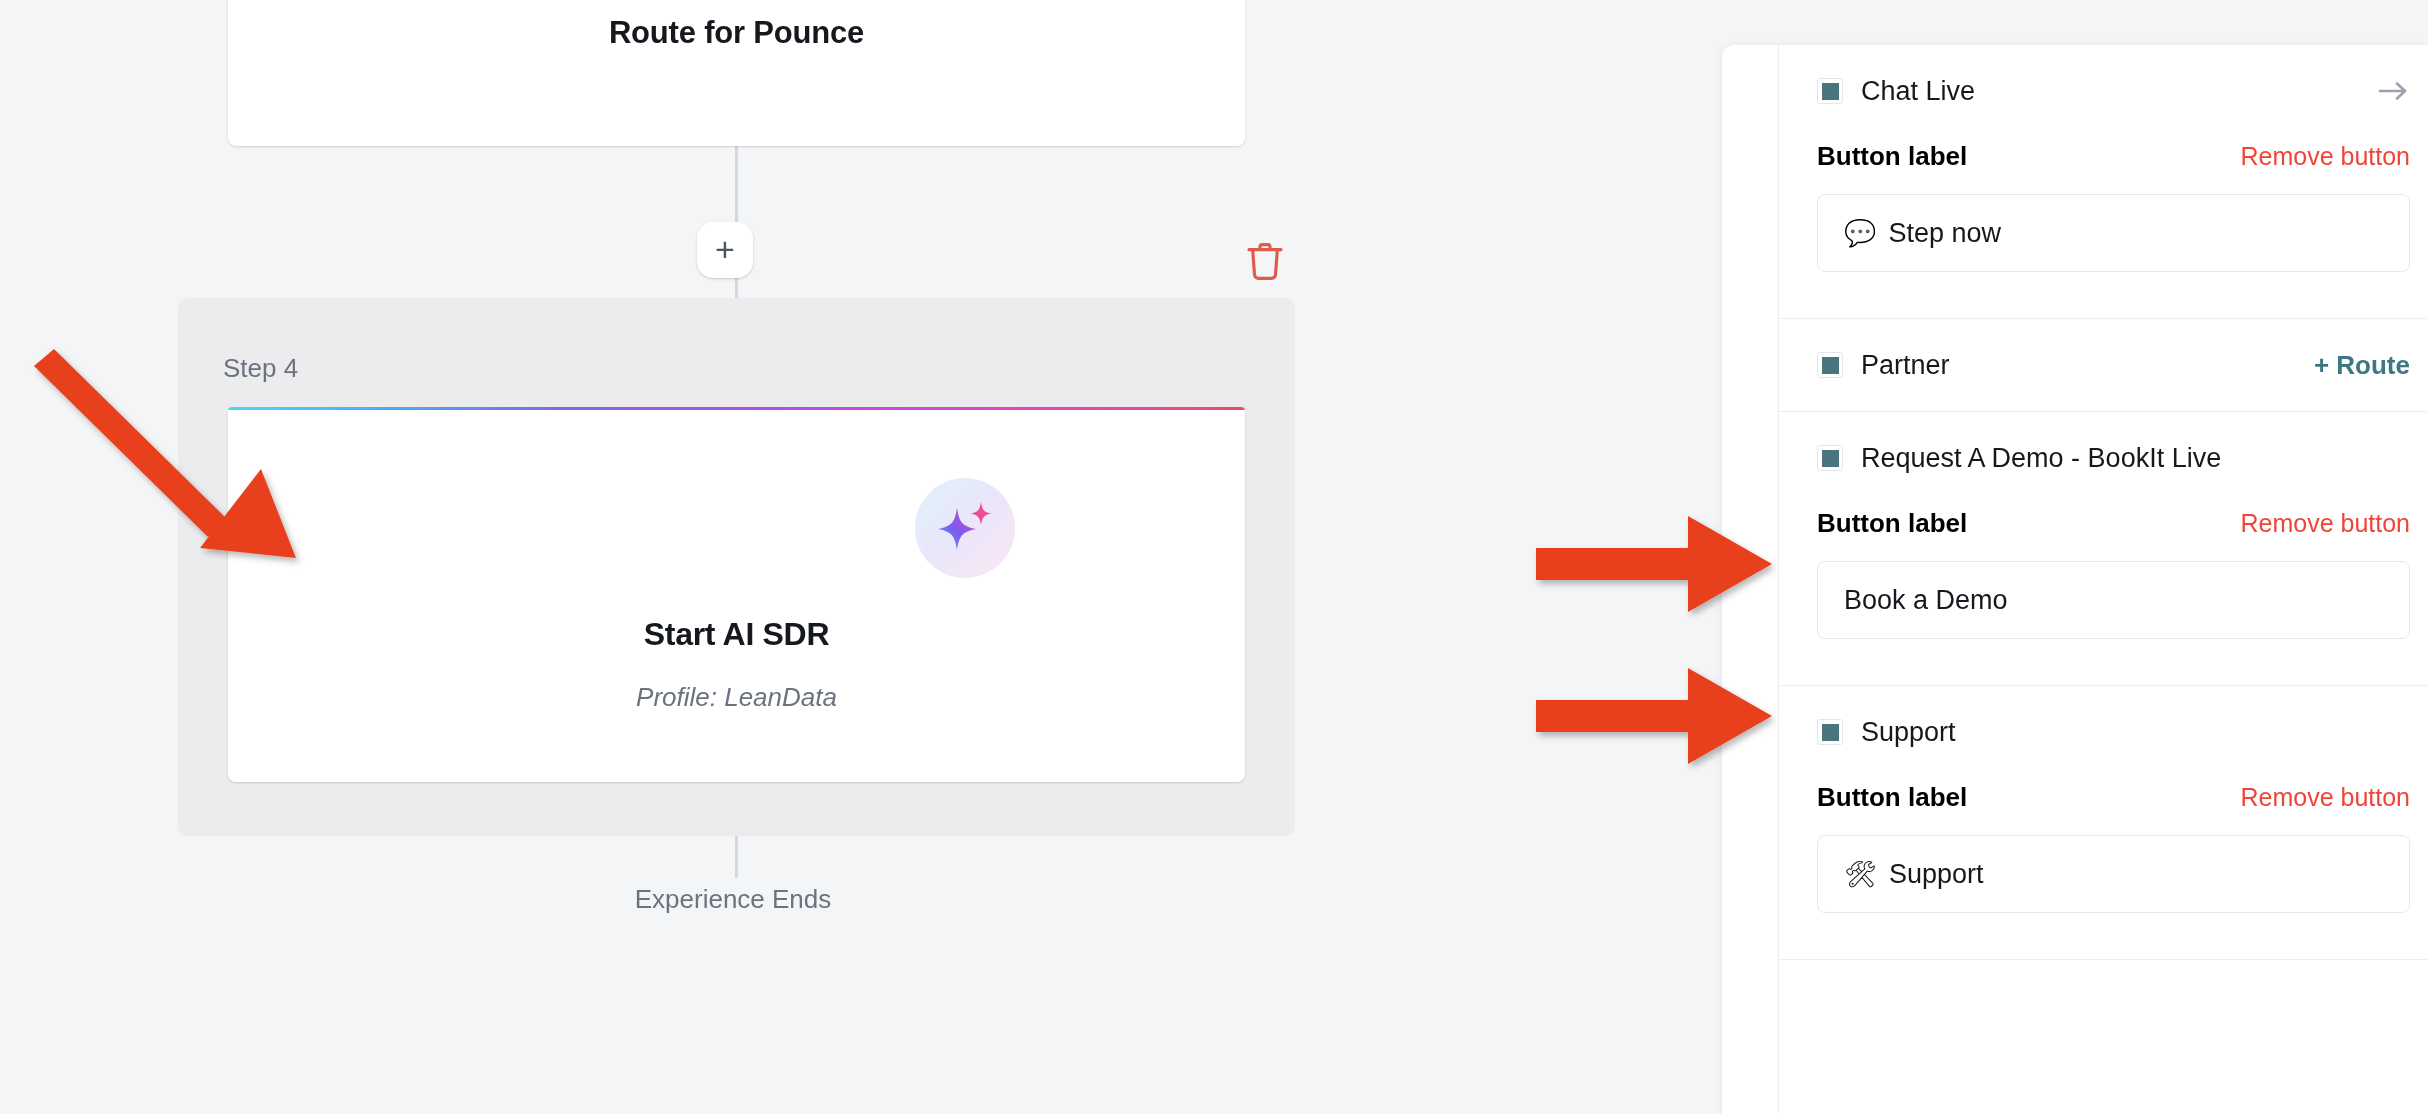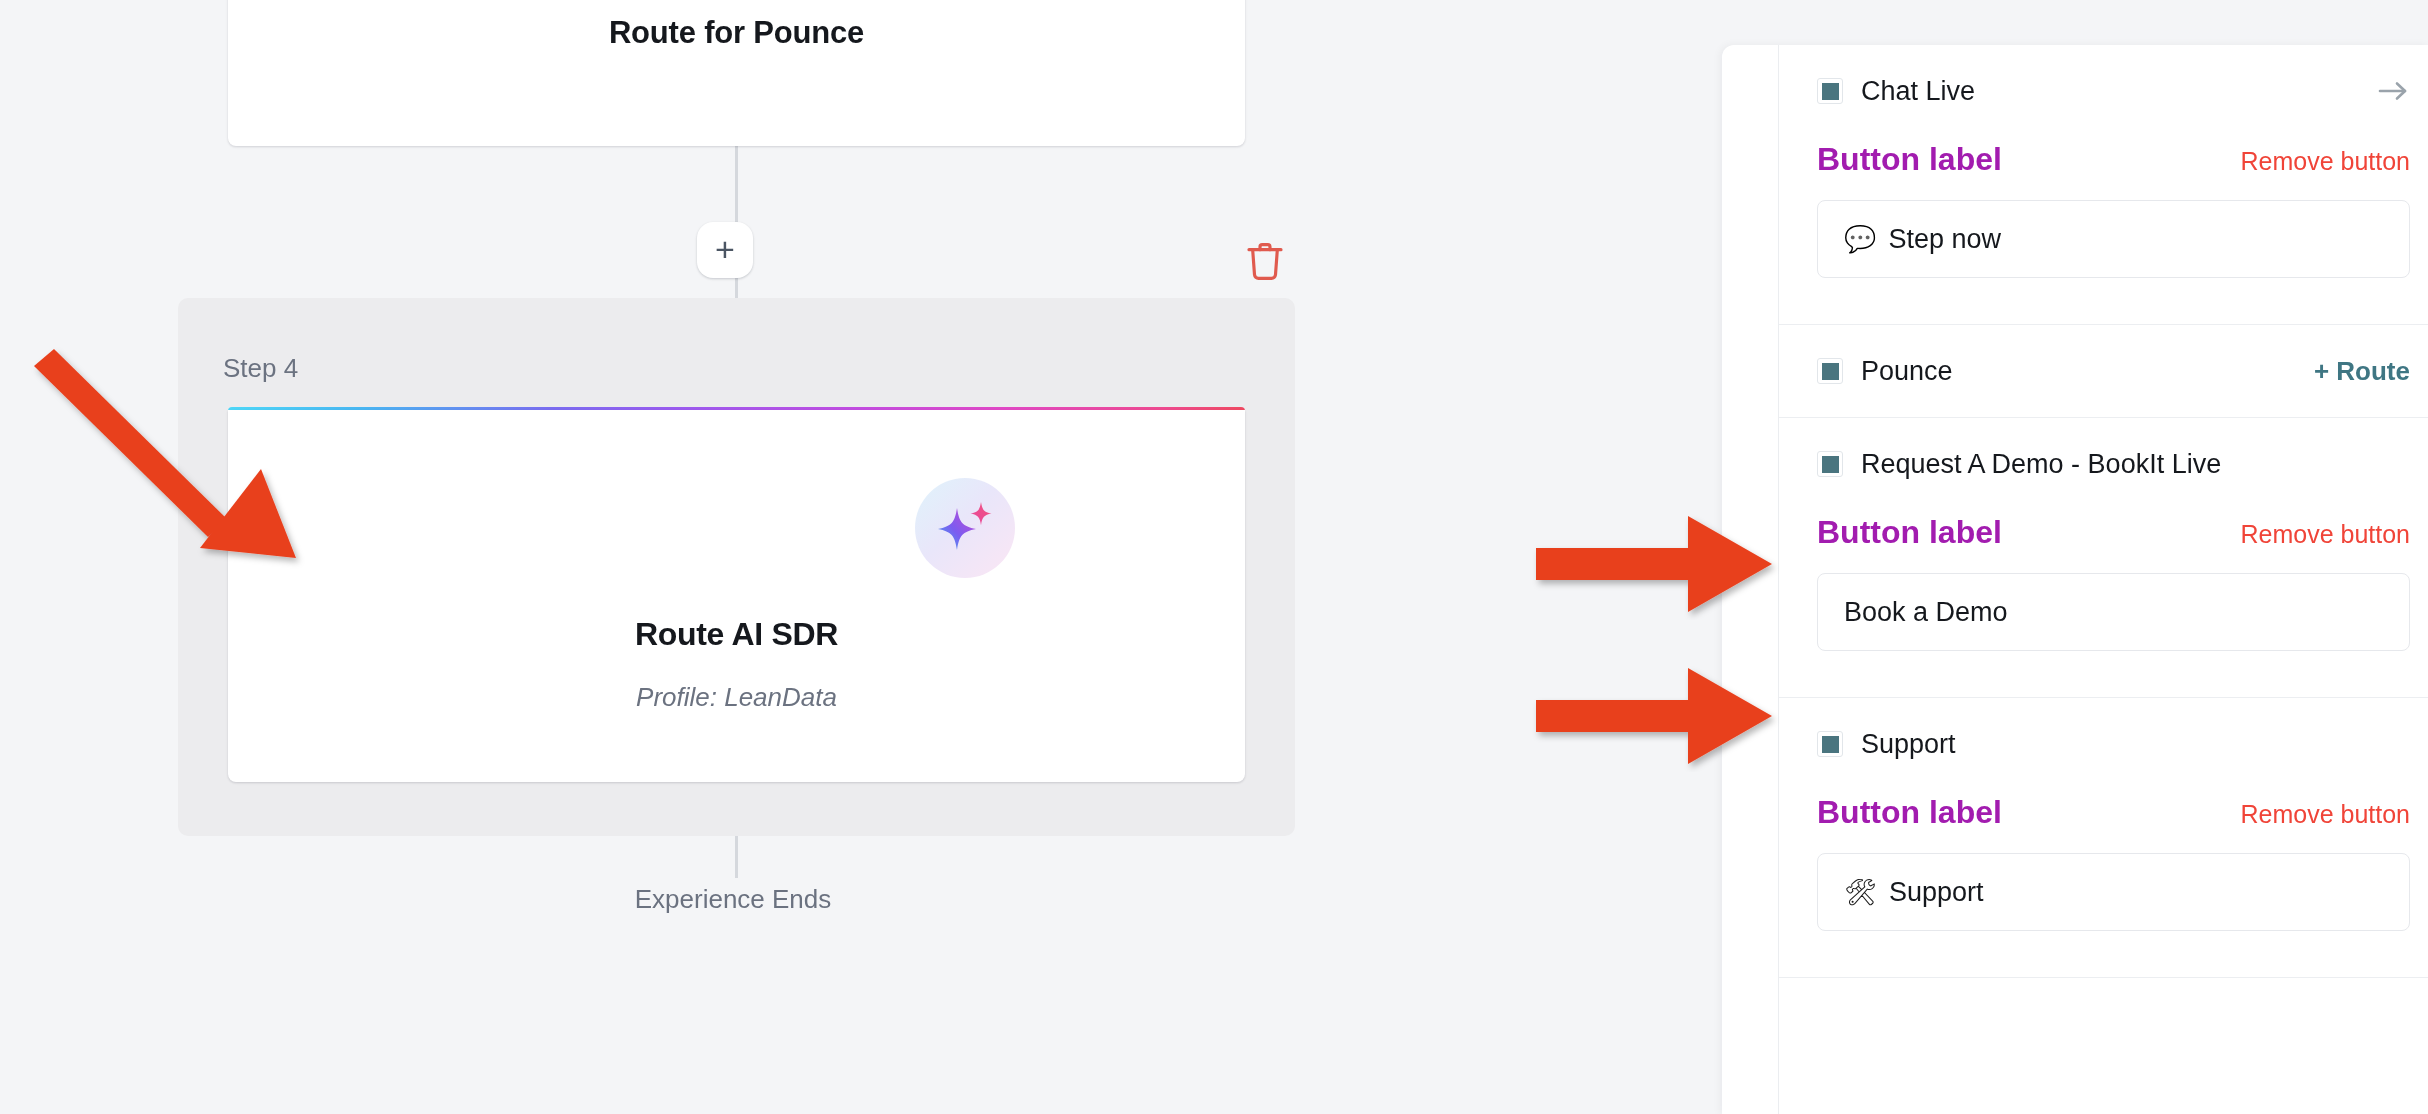--- a/index.html
+++ b/index.html
@@ -256,23 +256,23 @@
     white-space: nowrap;
   }
 
   .label-row {
     display: flex;
     align-items: baseline;
     justify-content: space-between;
     margin-top: 4px;
   }
   .field-label {
-    font-size: 32px;
+    font-size: 26px;
     font-weight: bold;
-    color: #a21caf;
+    color: #000000;
   }
   .remove-link {
     font-size: 25px;
     color: #f04438;
     cursor: pointer;
     white-space: nowrap;
   }
   .text-input {
     margin-top: 22px;
     height: 78px;
@@ -347,21 +347,21 @@
               <stop offset="0%" stop-color="#e8479e"></stop>
               <stop offset="100%" stop-color="#f0547f"></stop>
             </linearGradient>
           </defs>
           <path fill="url(#sparkA)" d="M42 30 C44.2 44.5 47.5 48.2 61 51 C47.5 53.8 44.2 57.5 42 72
                C39.8 57.5 36.5 53.8 23 51 C36.5 48.2 39.8 44.5 42 30 Z"></path>
           <path fill="url(#sparkB)" d="M66 24 C67.2 32 69.2 34.2 76.5 35.6 C69.2 37 67.2 39.2 66 47.2
                C64.8 39.2 62.8 37 55.5 35.6 C62.8 34.2 64.8 32 66 24 Z"></path>
         </svg>
       </div>
-      <div class="ai-title">Route AI SDR</div>
+      <div class="ai-title">Start AI SDR</div>
       <div class="ai-sub">Profile: LeanData</div>
     </div>
 
     <div id="experience-ends">Experience Ends</div>
   </div>
 
   <div id="right-panel">
     <div id="panel-inner">
 
       <div class="panel-section">
@@ -390,21 +390,21 @@
         </div>
         <div class="section-pad-bottom"></div>
       </div>
       <div class="section-divider"></div>
 
       <div class="panel-section">
         <div class="section-head">
           <span class="sec-checkbox">
               <i></i>
             </span>
-          <span class="sec-title">Pounce</span>
+          <span class="sec-title">Partner</span>
           <span class="sec-spacer"></span>
           <span class="add-button-link">+ Route</span>
         </div>
       </div>
       <div class="section-divider"></div>
 
       <div class="panel-section">
         <div class="section-head">
           <span class="sec-checkbox">
               <i></i>

